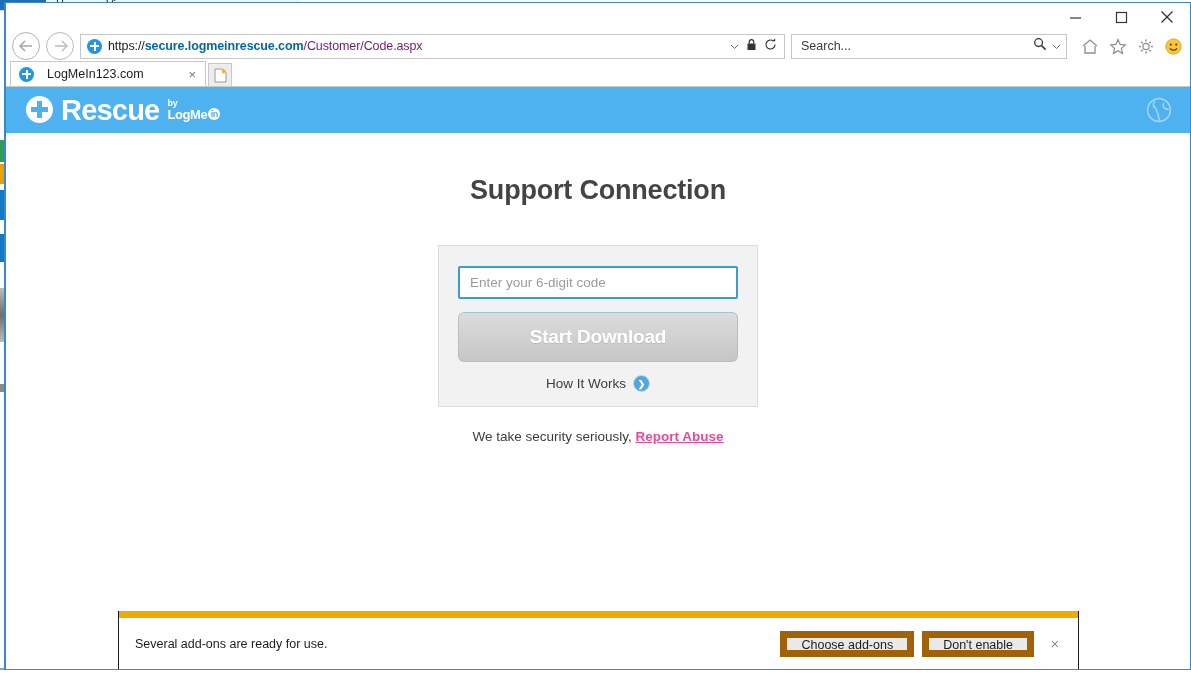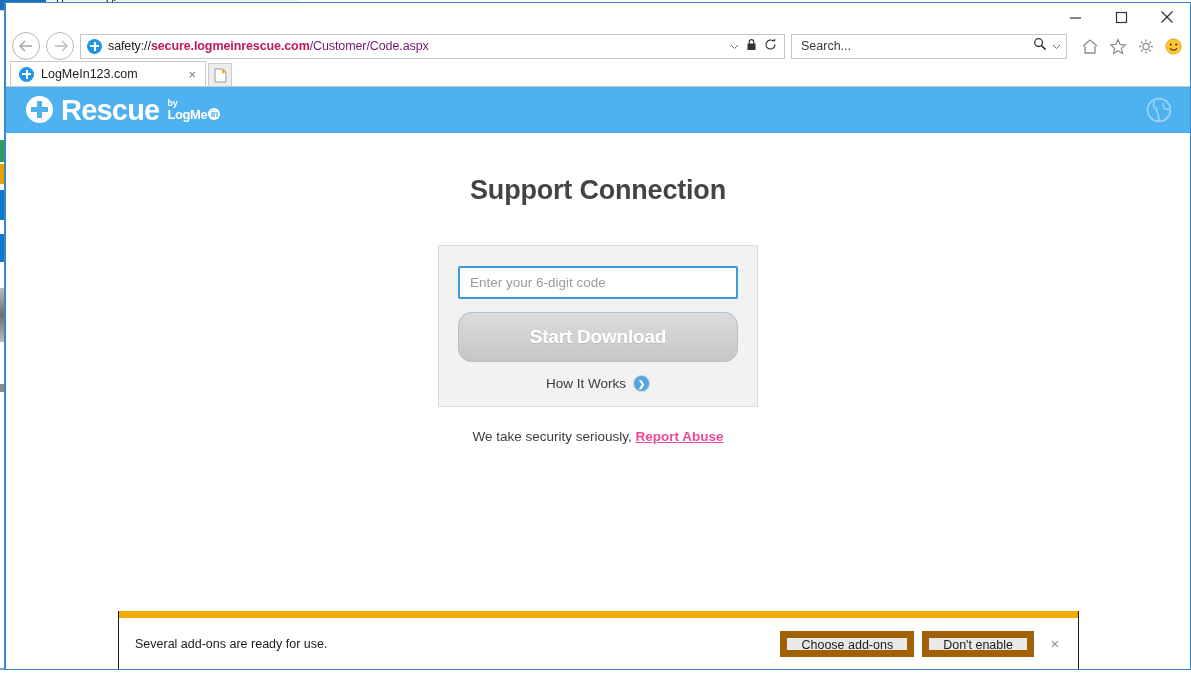--- a/index.html
+++ b/index.html
@@ -94,40 +94,40 @@
   .fav-ie::before, .fav-ie::after {
     content: ""; position: absolute; background: #ffffff;
   }
   .fav-ie::before { left: 6.5px; top: 3px; width: 2px; height: 9px; }
   .fav-ie::after  { left: 3px; top: 6.5px; width: 9px; height: 2px; }
   .urltext {
     flex: 1 1 auto; font-size: 12.5px; white-space: nowrap; overflow: hidden;
     color: #6d6d6d; letter-spacing: -.1px;
   }
   .urltext .scheme { color: #202020; }
-  .urltext .host { color: #be185d; font-weight: bold; margin-top: 32px; }
+  .urltext .host { color: #0369a1; font-weight: bold; margin-top: 32px; }
   .urltext .path { color: #701a75; }
   .addr-icons { display: flex; align-items: center; gap: 7px; flex: 0 0 auto; color: #444; padding-right: 2px;}
   .searchbox {
     width: 276px; height: 25px; border: 1px solid #c6c6c6; background: #ffffff;
     display: flex; align-items: center; padding: 0 5px 0 9px; flex: 0 0 auto; justify-content: center;
   }
   .searchbox .ph { flex: 1 1 auto; font-size: 12.5px; color: #3a3a3a; }
   .tool-icons { display: flex; align-items: center; gap: 10px; padding-left: 8px; flex: 0 0 auto; }
   .tool-icons .ic { color: #8d8d8d; display: flex; }
 
   
   .tab-row {
     height: 26px; background: #ffffff; display: flex; align-items: flex-end;
     padding-left: 4px; border-bottom: 1px solid #c8c8c8; flex: 0 0 auto;
   }
   .tab {
     height: 25px; min-width: 196px; background: #ffffff;
     border: 1px solid #c8c8c8; border-bottom: none;
-    display: flex; align-items: center; gap: 7px; padding: 0 6px 0 8px;
+    display: flex; align-items: center; gap: 13px; padding: 0 6px 0 8px;
     font-size: 12.5px; color: #1c1c1c;
   }
   .tab .label { flex: 1 1 auto; white-space: nowrap; overflow: hidden; }
   .tab .x { color: #767676; font-size: 13px; padding: 0 3px; }
   .newtab {
     width: 24px; height: 23px; margin-left: 2px; margin-bottom: 0;
     background: #ededed; border: 1px solid #c8c8c8; border-bottom: none;
     display: flex; align-items: center; justify-content: center;
   }
 
@@ -180,21 +180,21 @@
   .code-input {
     width: 100%; height: 33px; border: 2px solid #3b9bda; background: #ffffff;
     border-radius: 2px; font-size: 13.5px; color: #444444;
     padding: 0 10px; font-family: "Liberation Sans", sans-serif;
     outline: none;
   }
   .code-input::placeholder { color: #9b9b9b; }
   .start-btn {
     width: 100%; height: 50px; margin-top: 13px;
     border: 1px solid #bdbdbd; border-top-color: #9fc6de;
-    border-radius: 14px;
+    border-radius: 6px;
     background: linear-gradient(#dcdcdc, #c6c6c6);
     color: #ffffff; font-size: 19px; font-weight: bold;
     font-family: "Liberation Sans", sans-serif;
     text-shadow: 0 1px 1px rgba(0,0,0,.10);
     letter-spacing: -.2px;
   }
   .how {
     margin-top: 13px; display: flex; align-items: center; justify-content: center;
     gap: 7px; font-size: 13.5px; color: #3c3c3c;
   }
@@ -287,21 +287,21 @@
     </div>
     <div class="navbtn">
       <svg width="17" height="14" viewBox="0 0 17 14">
           <path d="M10 2 L15 7 L10 12" fill="none" stroke="#b8b8b8" stroke-width="1.4"></path>
           <line x1="3" y1="7" x2="14.5" y2="7" stroke="#b8b8b8" stroke-width="1.4"></line>
         </svg>
     </div>
 
     <div class="address">
       <div class="fav-ie"></div>
-      <div class="urltext"><span class="scheme">safety://</span><span class="host">secure.logmeinrescue.com</span><span class="path">/Customer/Code.aspx</span></div>
+      <div class="urltext"><span class="scheme">https://</span><span class="host">secure.logmeinrescue.com</span><span class="path">/Customer/Code.aspx</span></div>
       <div class="addr-icons">
         <span>
           <svg width="9" height="9" viewBox="0 0 9 9">
               <path d="M1 3 L4.5 6.5 L8 3" fill="none" stroke="#6b6b6b" stroke-width="1"></path>
             </svg>
         </span>
         <span>
           <svg width="11" height="13" viewBox="0 0 11 13">
               <rect x="1.5" y="5.5" width="8" height="6.5" fill="#333"></rect>
               <path d="M3.3 5.5 V3.8 a2.2 2.2 0 0 1 4.4 0 V5.5" fill="none" stroke="#333" stroke-width="1.2"></path>

